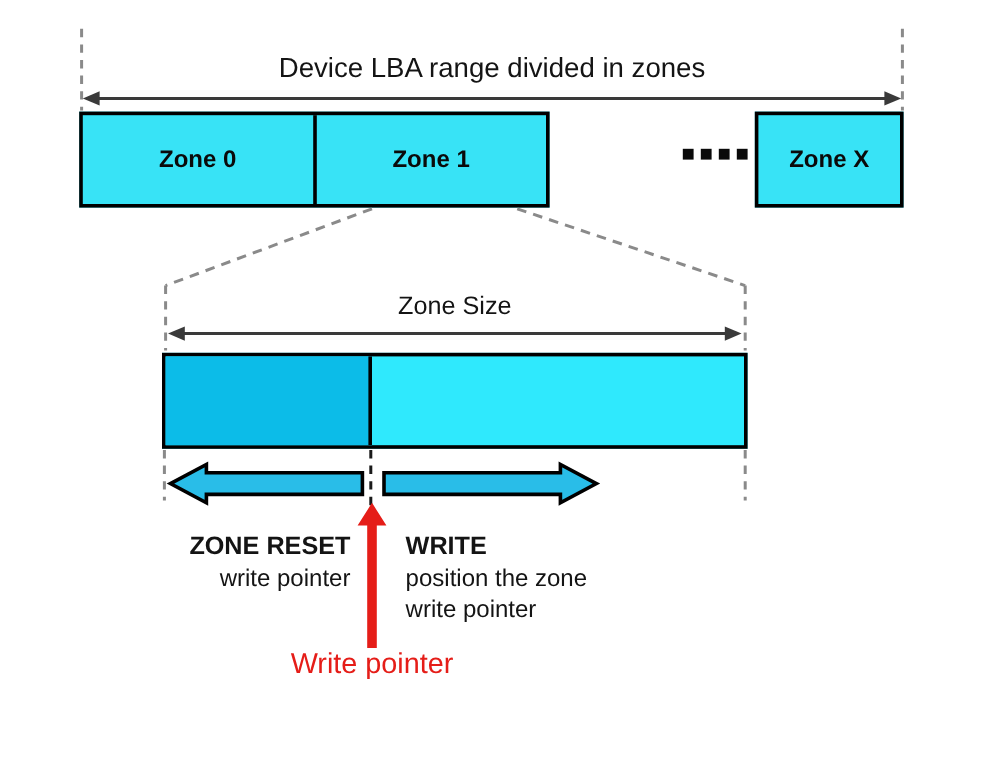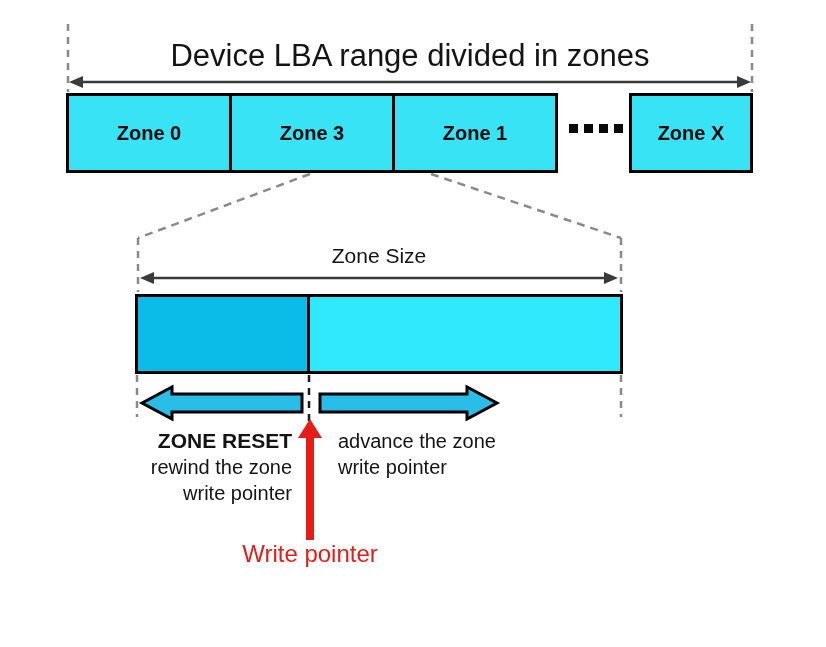--- a/index.html
+++ b/index.html
@@ -4,25 +4,25 @@
 <style>
   html,body{margin:0;padding:0;background:#ffffff;}
   .canvas{
     position:relative;width:826px;height:647px;background:#ffffff;overflow:hidden;
     font-family:"Liberation Sans", sans-serif;color:#111;
   }
   .abs{position:absolute;}
   
   .title{
     left:70px;top:43px;width:680px;text-align:center;
-    font-size:31px;line-height:26px;color:#141414;
+    font-size:23px;line-height:26px;color:#141414;
   }
   
   .zone-row{
-    left:66px;top:93px;width:492px;height:80px;
+    left:66px;top:93px;width:392px;height:80px;
     display:flex;box-sizing:border-box;border:3px solid #000;
     background:var(--zone_fill);
   }
   .zone-cell{
     flex:1 1 0;display:flex;align-items:center;justify-content:center;
     border-right:3px solid #000;box-sizing:border-box;
     font-size:20px;font-weight:bold;color:#0a0a0a;
   }
   .zone-cell:last-child{border-right:none;}
   .zone-last{
@@ -50,41 +50,38 @@
   }
   
   .reset-text{
     left:100px;top:428px;width:192px;text-align:right;
     font-size:20px;line-height:26px;color:#141414;
   }
   .write-text{
     left:338px;top:428px;width:220px;text-align:left;
     font-size:20px;line-height:26px;color:#141414;
   }
-  .action-head{font-weight:bold;font-size:21px;}
+  .action-head{font-weight:bold;font-size:21px;margin-top:15px;}
   
   .pointer-label{
     left:200px;top:538px;width:220px;text-align:center;
     font-size:24px;line-height:32px;color:var(--pointer_red);
   }
   svg.overlay{position:absolute;left:0;top:0;pointer-events:none;}
 </style>
 </head>
 <body>
 
 <div class="canvas">
 
   <div class="abs title">Device LBA range divided in zones</div>
 
   <div class="abs zone-row">
     <div class="zone-cell">
       <span>Zone 0</span>
-    </div>
-    <div class="zone-cell">
-      <span>Zone 3</span>
     </div>
     <div class="zone-cell">
       <span>Zone 1</span>
     </div>
   </div>
 
   <div class="abs dots">
     <span></span>
       <span></span>
       <span></span>
@@ -97,25 +94,25 @@
     <span>Zone X</span>
   </div>
 
   <div class="abs bar">
     <div class="bar-written"></div>
     <div style="flex:1"></div>
   </div>
 
   <div class="abs reset-text">
     <div class="action-head">ZONE RESET</div>
-    <div>rewind the zone</div>
     <div>write pointer</div>
   </div>
   <div class="abs write-text">
-    <div>advance the zone</div>
+    <div class="action-head">WRITE</div>
+    <div>position the zone</div>
     <div>write pointer</div>
   </div>
 
   <div class="abs pointer-label">
     <div>Write pointer</div>
   </div>
 
   <svg class="overlay" width="826" height="647" viewBox="0 0 826 647">
 
     <g>

